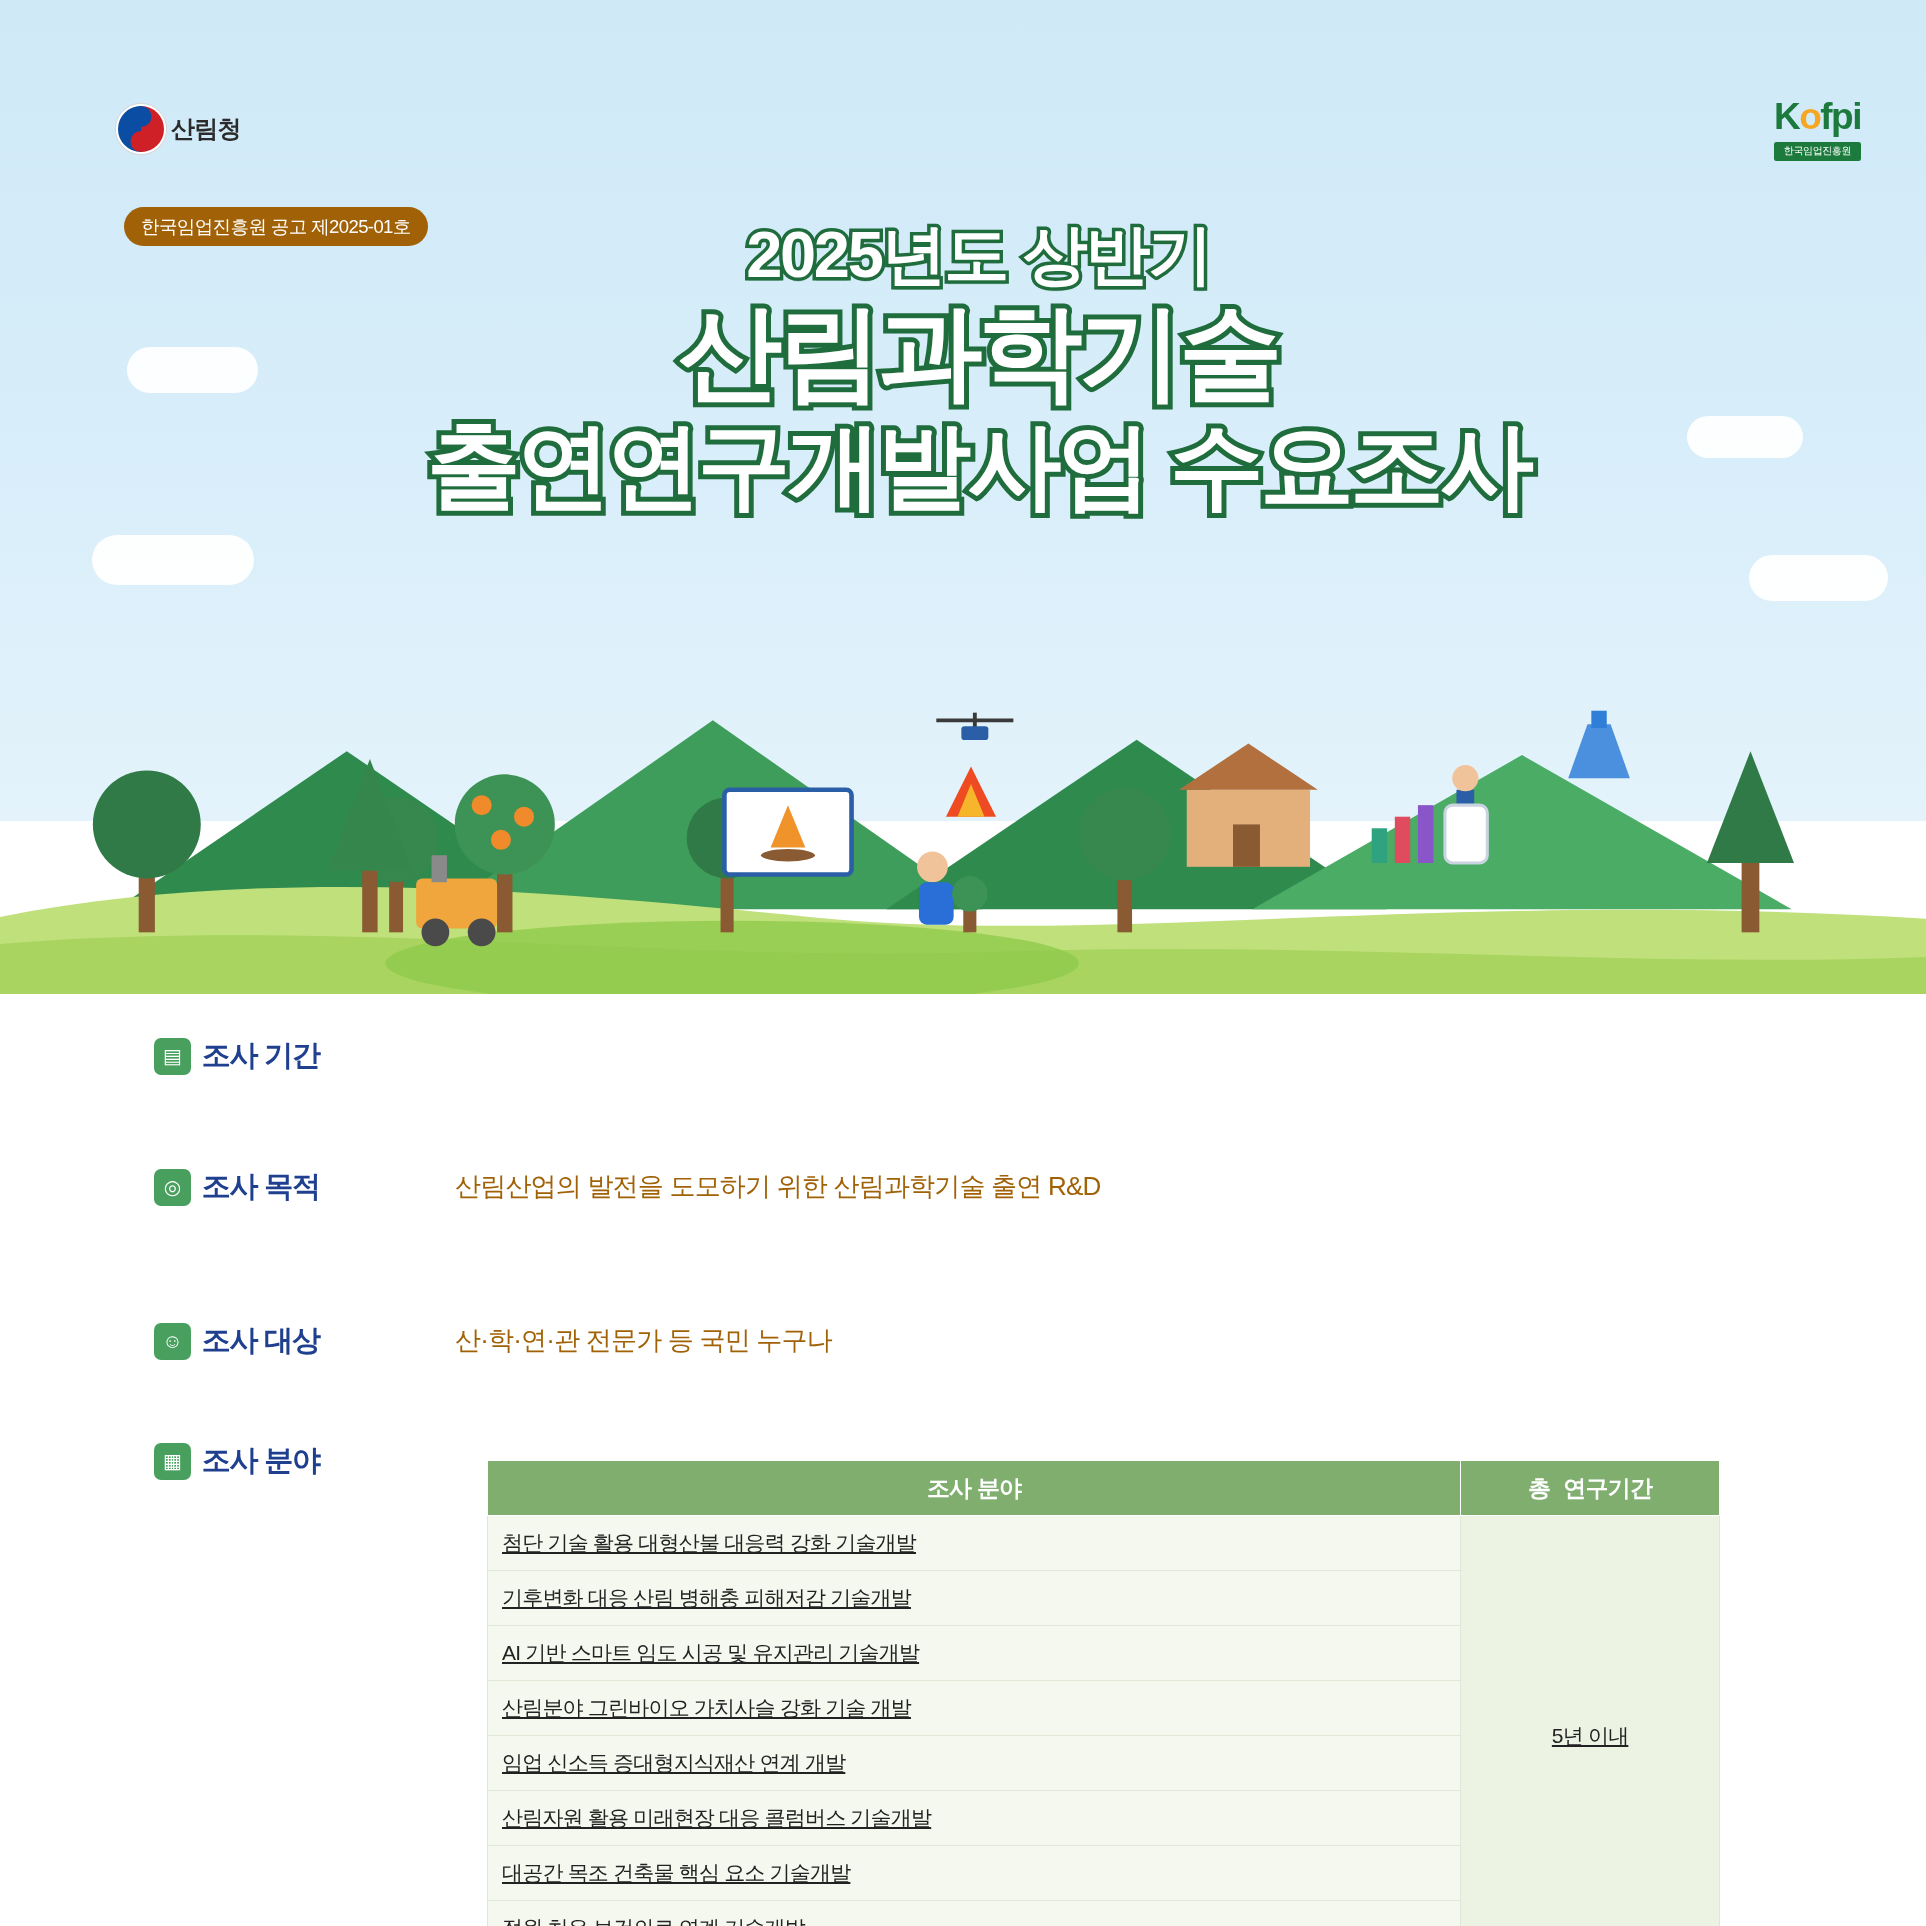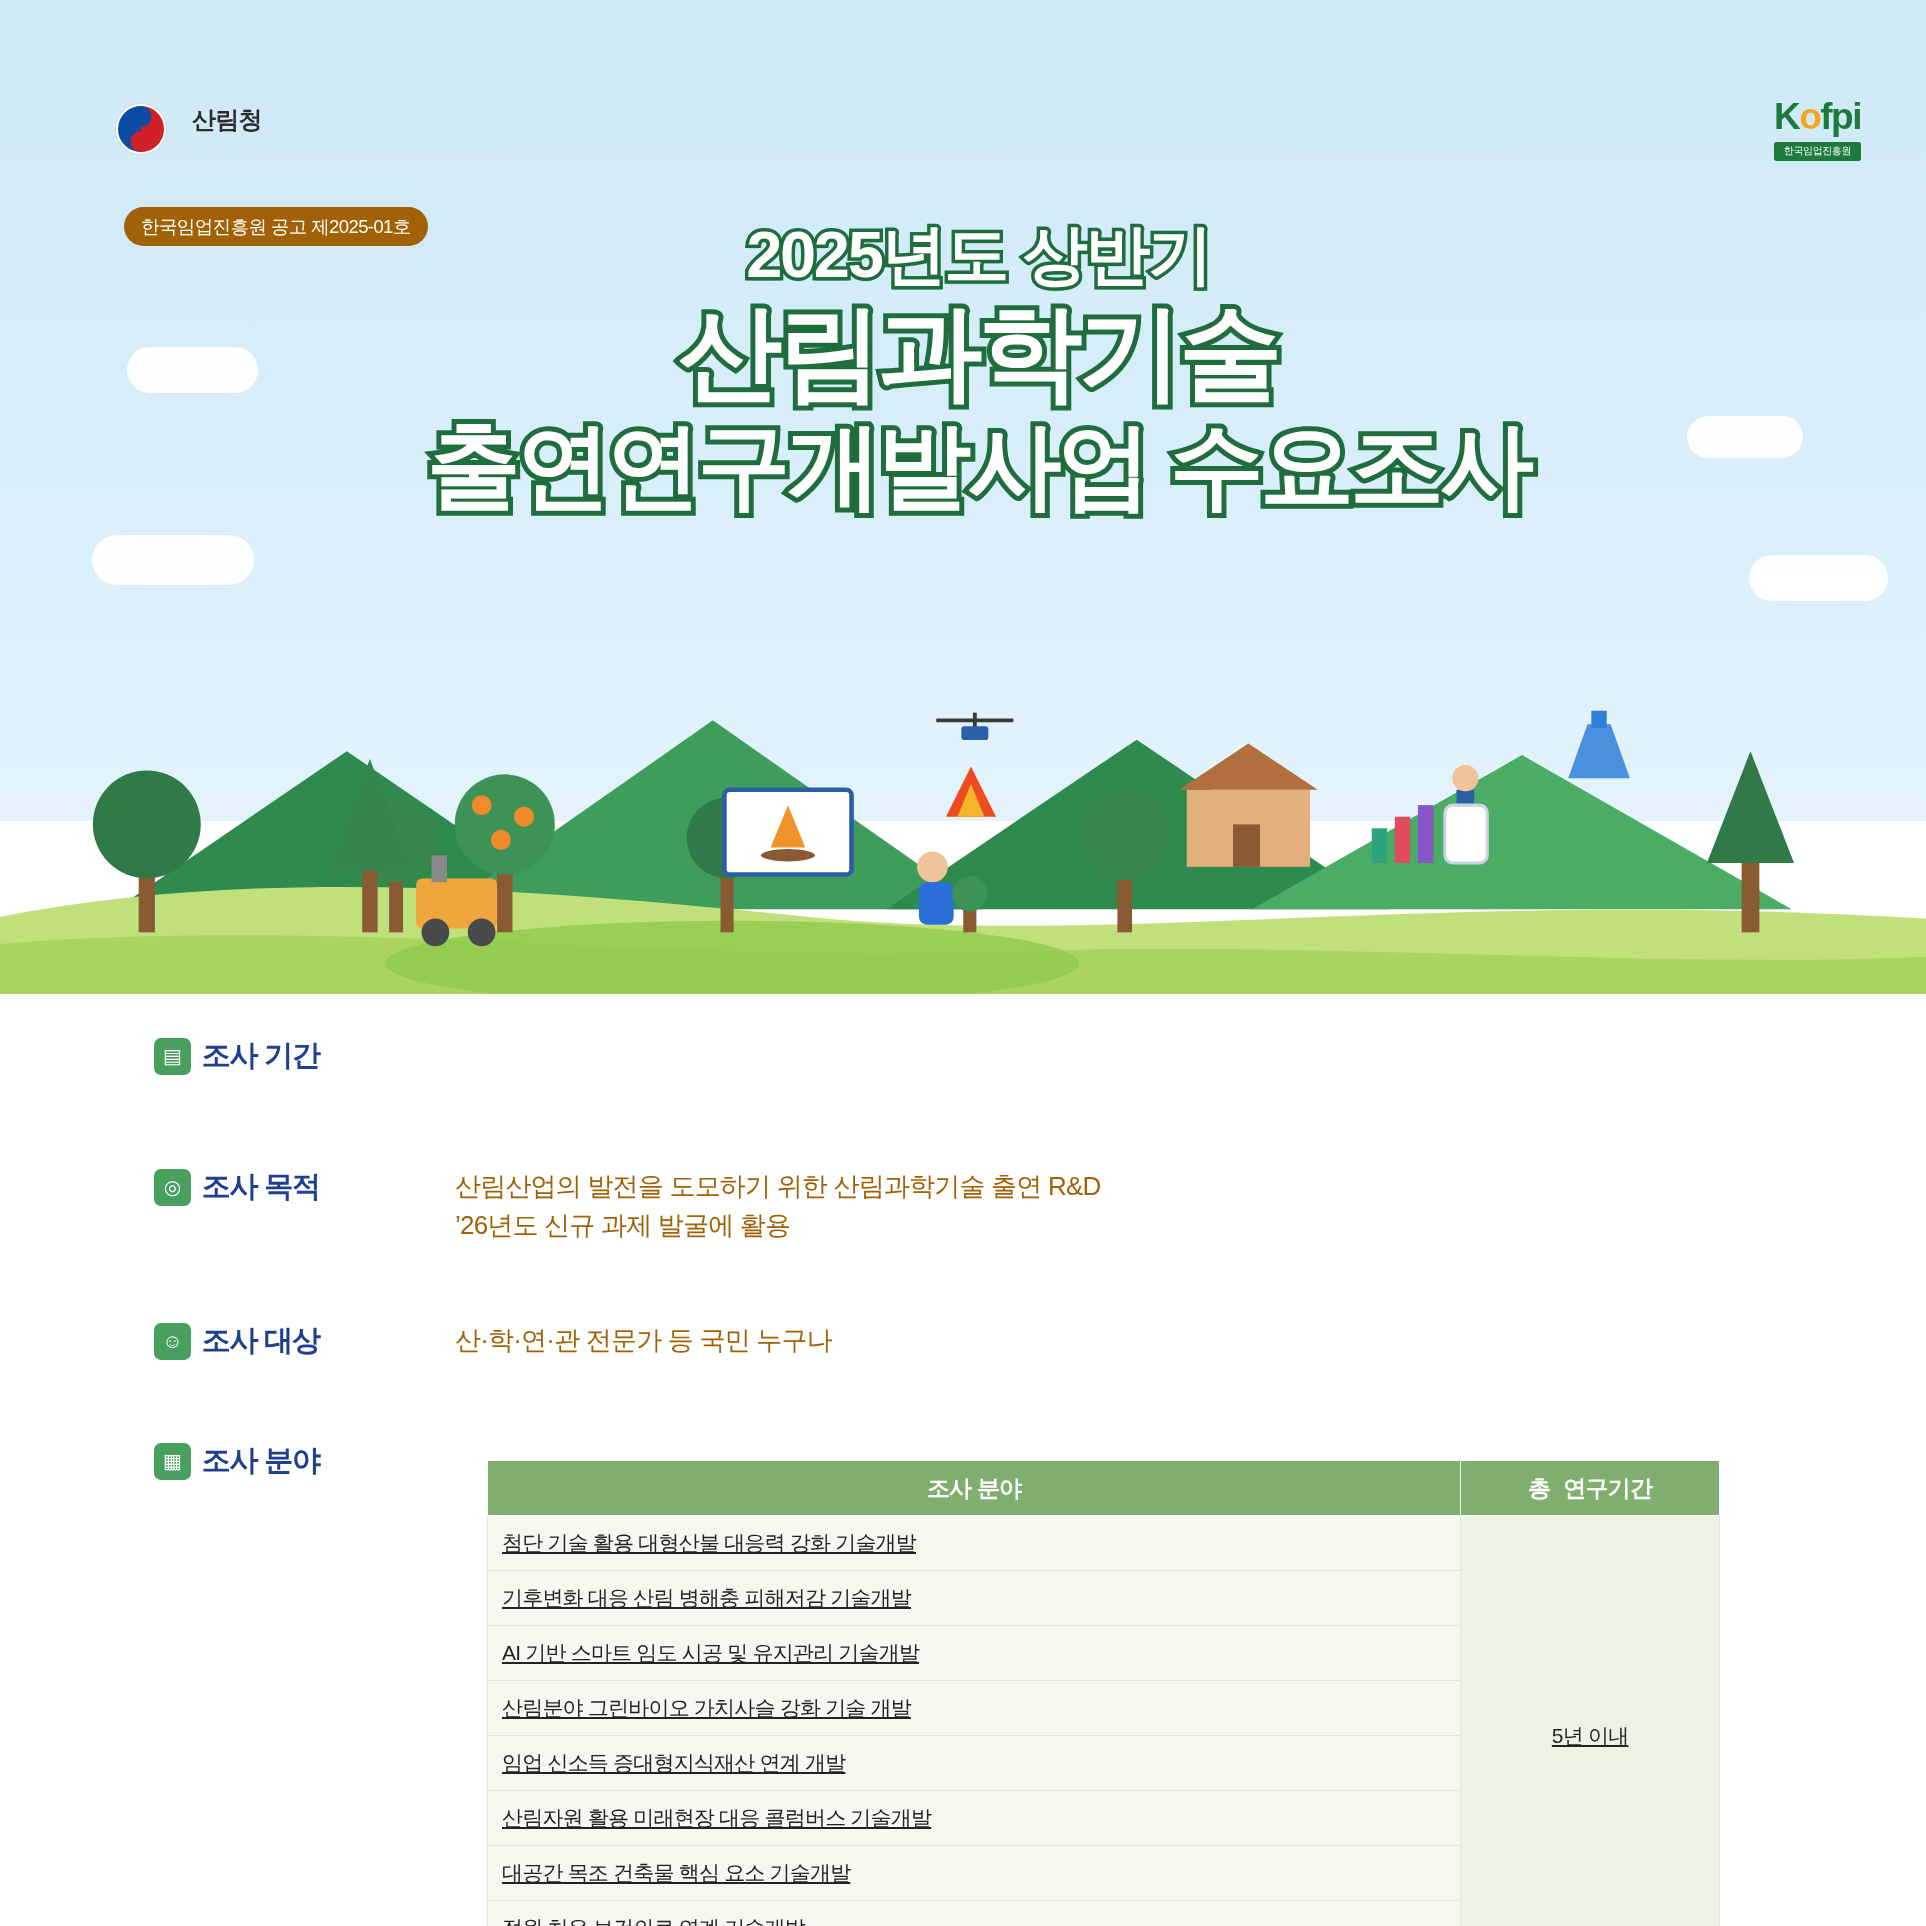--- a/index.html
+++ b/index.html
@@ -47,22 +47,22 @@
     height: 1977px;
     background: #ffffff;
   }
 
   
   .kfs-logo {
     position: absolute;
     left: 116px;
     top: 104px;
     display: flex;
-    align-items: flex-start;
-    gap: 26px;
+    align-items: center;
+    gap: 5px;
   }
   .taeguk {
     width: 46px; height: 46px;
     border-radius: 50%;
     background:
       linear-gradient(90deg, #0b4da2 0 50%, #cf2027 50% 100%);
     position: relative;
     overflow: hidden;
     border: 2.3px solid #ffffff;
     box-shadow: 0 0 0 1.2px #d8d8d8;
@@ -383,21 +383,20 @@
     </div>
   </div>
 
   <div class="row" style="left:154px; top:1167px;">
     <div class="row-label">
       <div class="badge-icon">◎</div>
       <div class="label-text">조사 목적</div>
     </div>
     <div class="row-value">
       <div>산림산업의 발전을 도모하기 위한 산림과학기술 출연 R&amp;D</div>
-      <div>’26년도 신규 과제 발굴에 활용</div>
     </div>
   </div>
 
   <div class="row" style="left:154px; top:1321px;">
     <div class="row-label">
       <div class="badge-icon">☺</div>
       <div class="label-text">조사 대상</div>
     </div>
     <div class="row-value">산·학·연·관 전문가 등 국민 누구나</div>
   </div>

